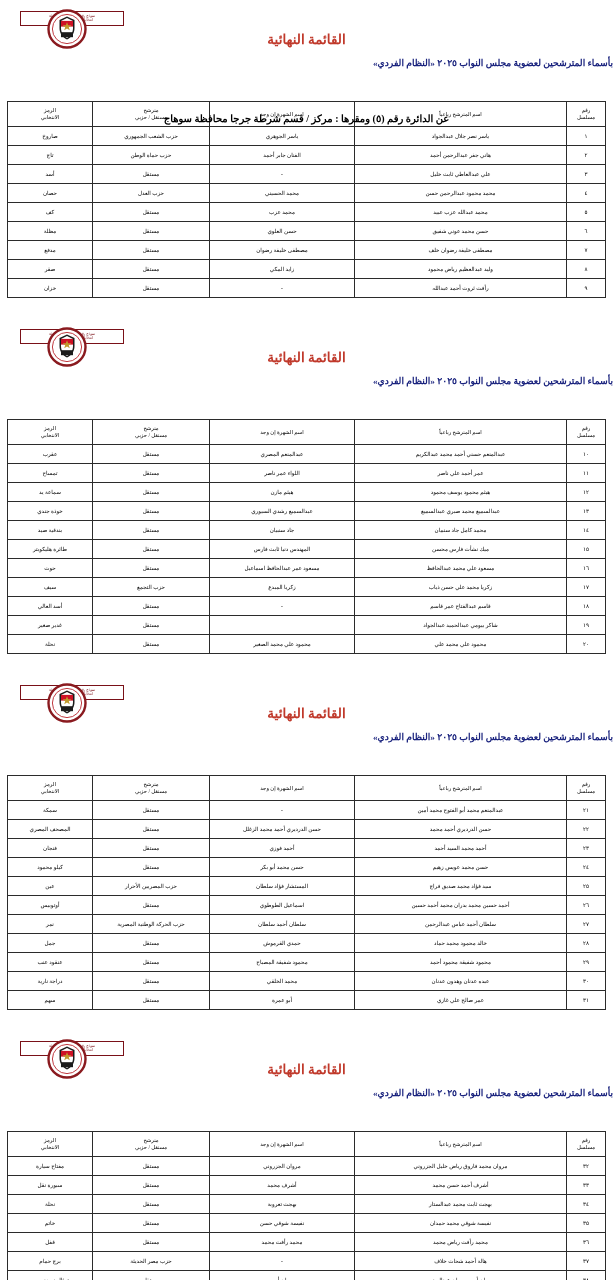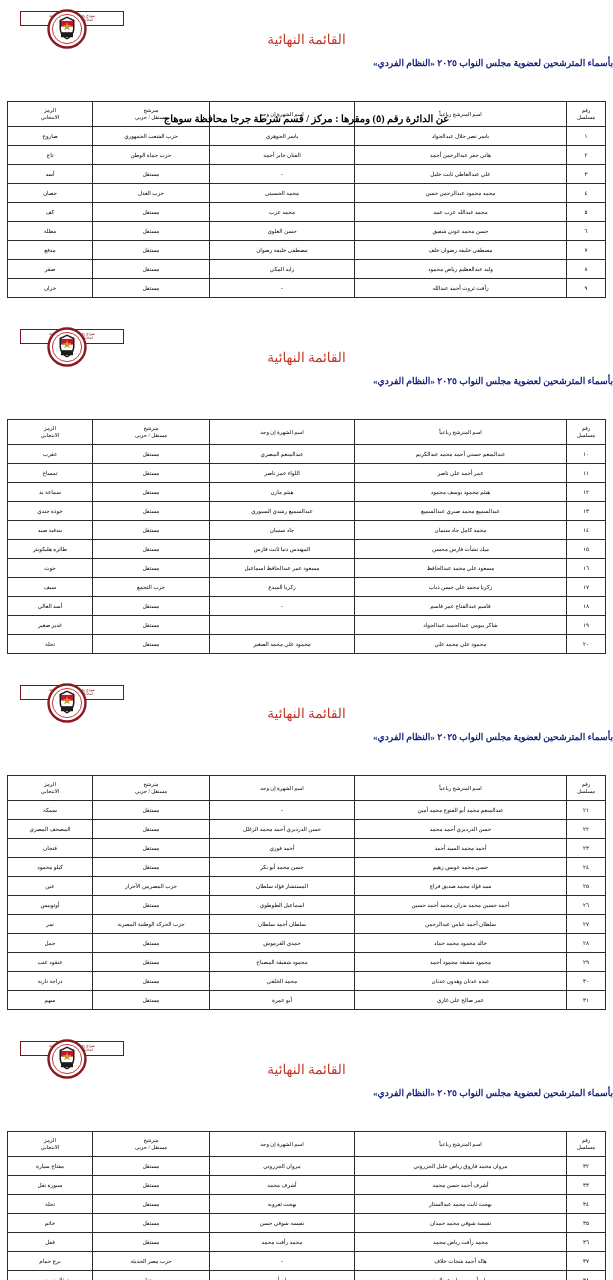--- a/index.html
+++ b/index.html
@@ -45,21 +45,21 @@
     position:absolute;
     left:47px;
     top:9px;
     width:40px;
     height:40px;
   }
   .title{
     text-align:center;
     color:#c0392b;
     font-size:13.5px;
-    font-weight:normal;
+    font-weight:bold;
     padding-top:31px;
     letter-spacing:.3px;
   }
   .subtitle{
     text-align:right;
     color:#1a237e;
     font-size:9.2px;
     font-weight:bold;
     padding-top:9px;
     letter-spacing:.1px;

